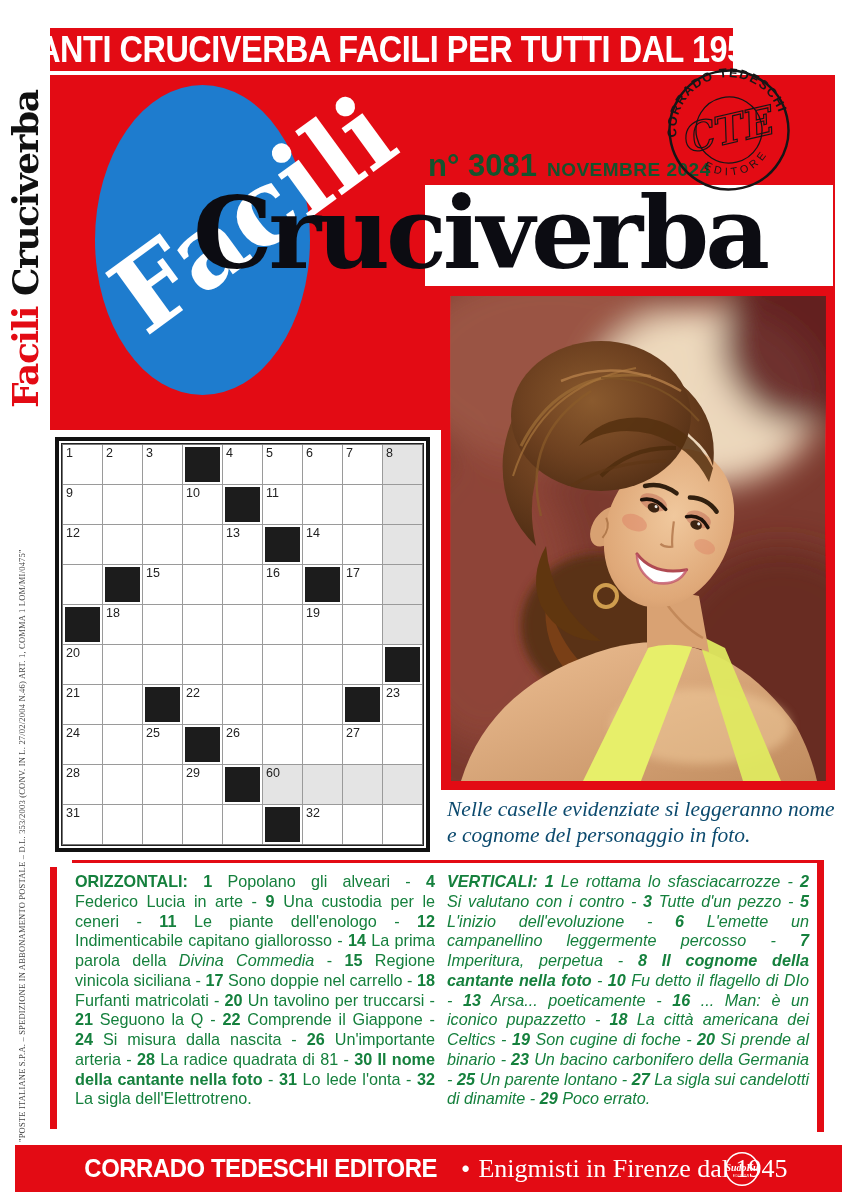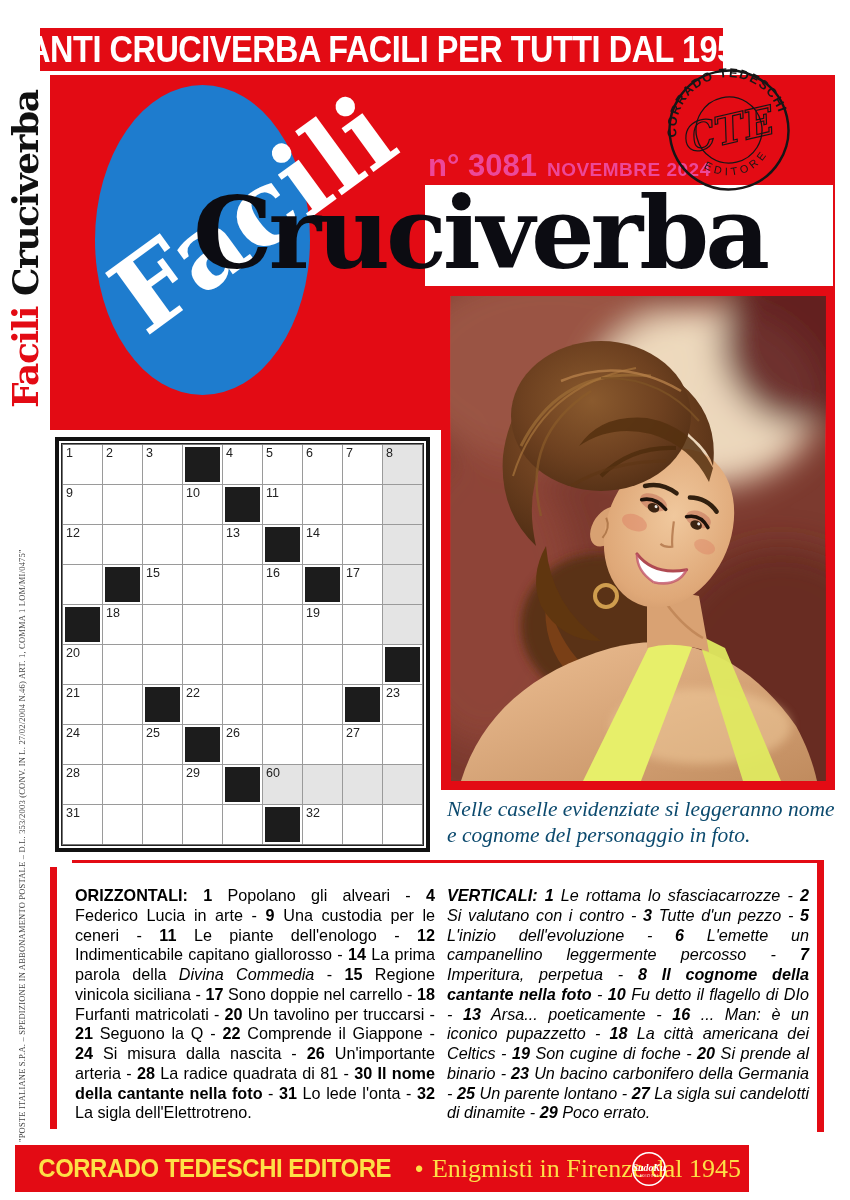--- a/index.html
+++ b/index.html
@@ -10,36 +10,36 @@
   
   .side-title{position:absolute;left:4px;top:408px;transform:rotate(-90deg);transform-origin:top left;
     white-space:nowrap;font-family:"DejaVu Serif","Liberation Serif",serif;font-weight:bold;
     font-size:36px;letter-spacing:-1.5px;}
   .side-title .f{color:var(--red);}
   .side-title .c{color:#111;}
   .postal{position:absolute;left:17px;top:1142px;transform:rotate(-90deg);transform-origin:top left;
     white-space:nowrap;font-family:"Liberation Serif",serif;font-size:8.5px;color:#444;letter-spacing:.2px;}
 
   
-  .top-banner{position:absolute;left:40px;top:28px;width:683px;height:43px;background:var(--red);
+  .top-banner{position:absolute;left:50px;top:28px;width:683px;height:43px;background:var(--red);
     display:flex;align-items:center;justify-content:center;}
   .top-banner span{color:#fff;font-weight:bold;font-size:36px;white-space:nowrap;
     transform:scaleX(.9);letter-spacing:-.5px;}
 
   
   .masthead{position:absolute;left:50px;top:75px;width:785px;height:355px;background:var(--red);}
   .blue-ellipse{position:absolute;left:95px;top:85px;width:215px;height:310px;border-radius:50%;background:var(--blue);}
   .white-band{position:absolute;left:425px;top:185px;width:408px;height:101px;background:#fff;}
   .facili-logo{position:absolute;left:96px;top:168px;width:300px;text-align:center;
     transform:rotate(-36deg);transform-origin:center;color:#fff;
     font-family:"DejaVu Serif","Liberation Serif",serif;font-weight:bold;font-size:104px;line-height:1;}
   .cruciverba-logo{position:absolute;left:193px;top:183px;color:#0c0c12;
     font-family:"DejaVu Serif","Liberation Serif",serif;font-weight:bold;font-size:100px;
     letter-spacing:-4px;line-height:1;}
-  .issue-line{position:absolute;left:428px;top:148px;display:flex;align-items:baseline;gap:10px;color:#ec4899;}
+  .issue-line{position:absolute;left:428px;top:148px;display:flex;align-items:baseline;gap:10px;color:#14532d;}
   .issue-no{font-weight:bold;font-size:31px;}
   .issue-month{font-weight:bold;font-size:19px;letter-spacing:.5px;}
   .stamp{position:absolute;left:663px;top:64px;width:132px;height:132px;transform:rotate(-13deg);}
 
   
   .photo-frame{position:absolute;left:441px;top:287px;width:394px;height:503px;background:var(--red);padding:9px;}
   .photo-frame svg{display:block;width:376px;height:485px;}
   .caption{position:absolute;left:447px;top:797px;width:392px;font-family:"Liberation Serif",serif;
     font-style:italic;font-size:21.5px;line-height:1.2;color:#0c4a6e;}
 
@@ -49,29 +49,29 @@
     background:#9a9a9a;border:1px solid #777;outline:1px solid #222;}
   .cell{position:relative;background:#fff;}
   .cell.g{background:#e4e4e4;}
   .cell.b{background:#1c1c1c;box-shadow:inset 0 0 0 2px #fff;}
   .cnum{position:absolute;top:1px;left:3px;font-size:12.5px;color:#222;}
 
   
   .rule-top{position:absolute;left:72px;top:860px;width:750px;height:3px;background:var(--red);}
   .bar-left{position:absolute;left:50px;top:867px;width:7px;height:262px;background:var(--red);}
   .bar-right{position:absolute;left:817px;top:860px;width:7px;height:272px;background:var(--red);}
-  .clues{position:absolute;top:872px;font-size:16.2px;line-height:1.22;color:#000000;text-align:justify;margin-top:14px;}
+  .clues{position:absolute;top:872px;font-size:16.2px;line-height:1.22;color:#15803d;text-align:justify;}
   .clues.across{left:75px;width:360px;}
   .clues.down{left:447px;width:362px;font-style:italic;}
   .clues b{font-weight:bold;}
   .clues i{font-style:italic;}
 
   
-  .footer{position:absolute;left:15px;top:1145px;width:734px;height:47px;background:var(--red);
-    display:flex;align-items:center;justify-content:center;gap:9px;color:#fde047;}
+  .footer{position:absolute;left:15px;top:1145px;width:827px;height:47px;background:var(--red);
+    display:flex;align-items:center;justify-content:center;gap:9px;color:#ffffff;}
   .footer .pub{font-weight:bold;font-size:26px;white-space:nowrap;transform:scaleX(.92);letter-spacing:-.5px;}
   .footer .sep{font-weight:bold;font-size:22px;}
   .footer .tag{font-family:"Liberation Serif",serif;font-size:26px;white-space:nowrap;}
   .sudoku{position:absolute;right:82px;top:6px;width:36px;height:36px;}
 </style>
 </head>
 <body>
 
 <div class="page">
 

